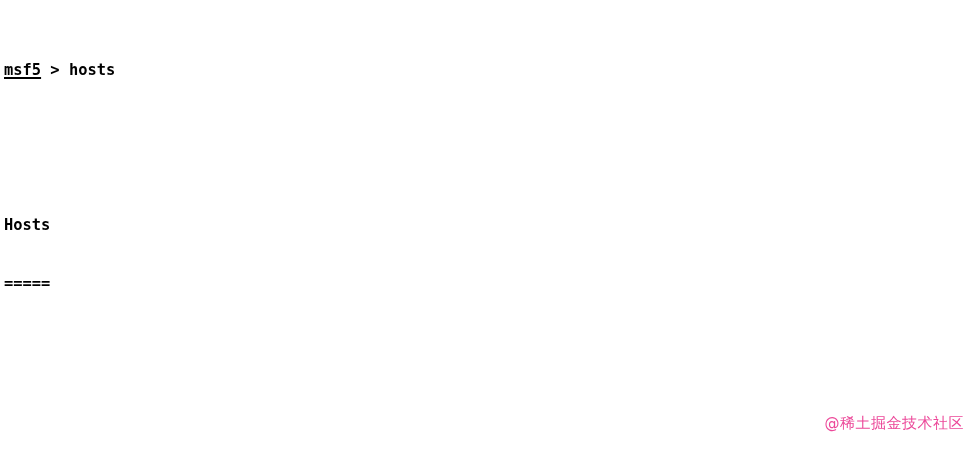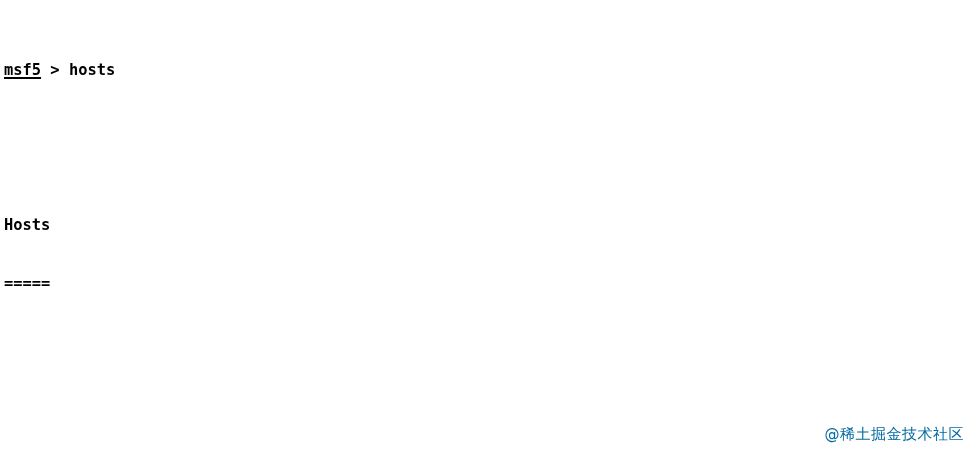--- a/index.html
+++ b/index.html
@@ -43,25 +43,25 @@
     display: block;
   }
   .prompt-name {
     text-decoration: underline;
     text-underline-offset: 2px;
     text-decoration-thickness: 1.6px;
   }
   .watermark {
     position: absolute;
     right: 9px;
-    bottom: 6px;
+    bottom: 17px;
     font-family: "DejaVu Sans", "Liberation Sans", sans-serif;
     font-size: 15px;
     font-weight: normal;
-    color: #0369a1;
+    color: #ec4899;
     white-space: pre;
     letter-spacing: 0.5px;
   }
 </style>
 </head>
 <body>
 
 <div id="terminal">
   <div class="screen">
 

